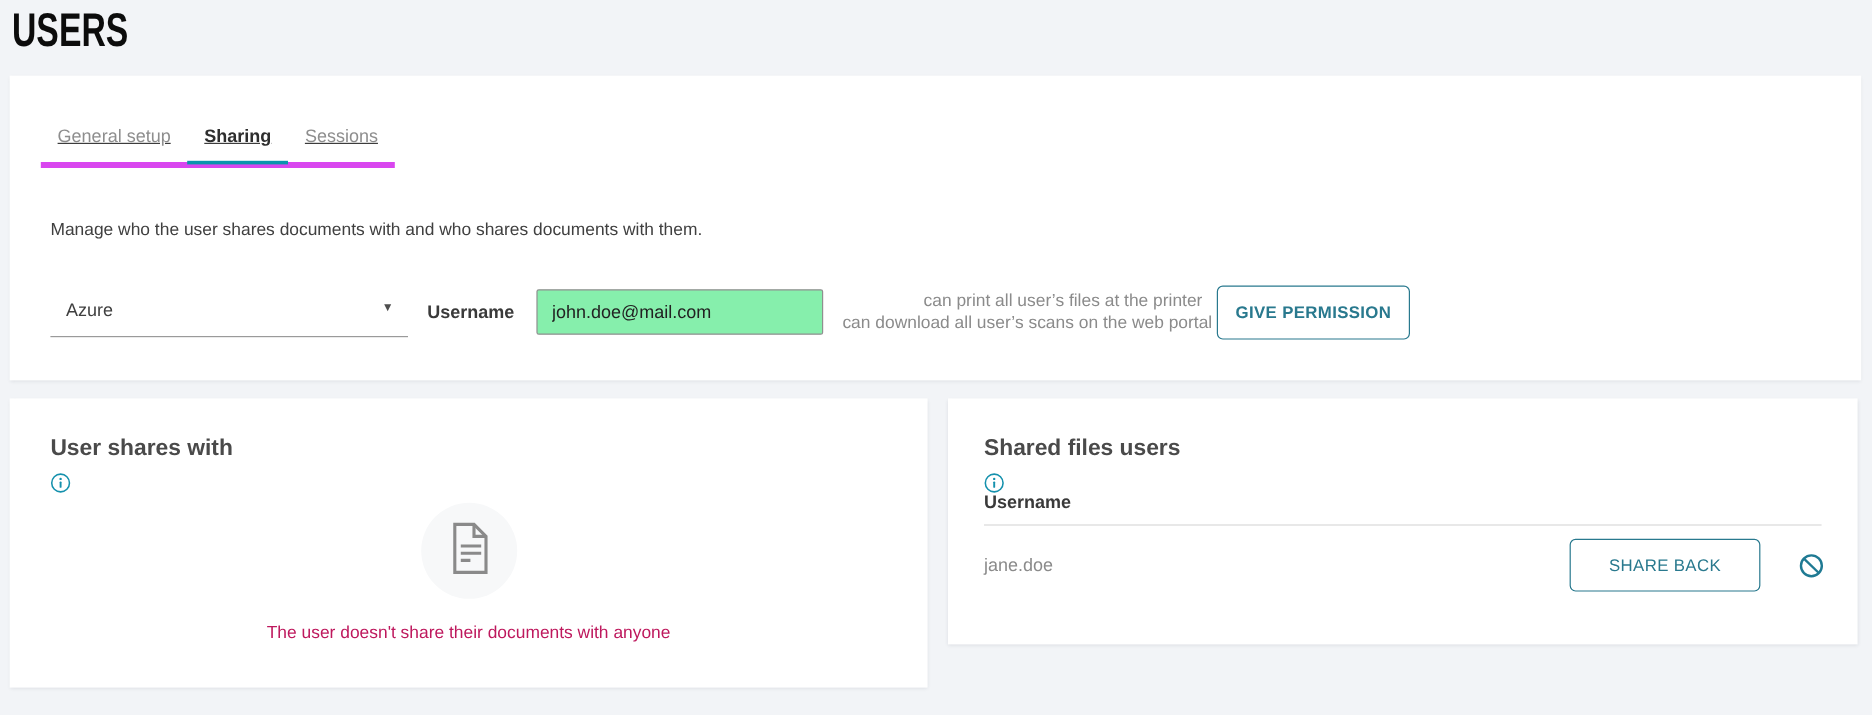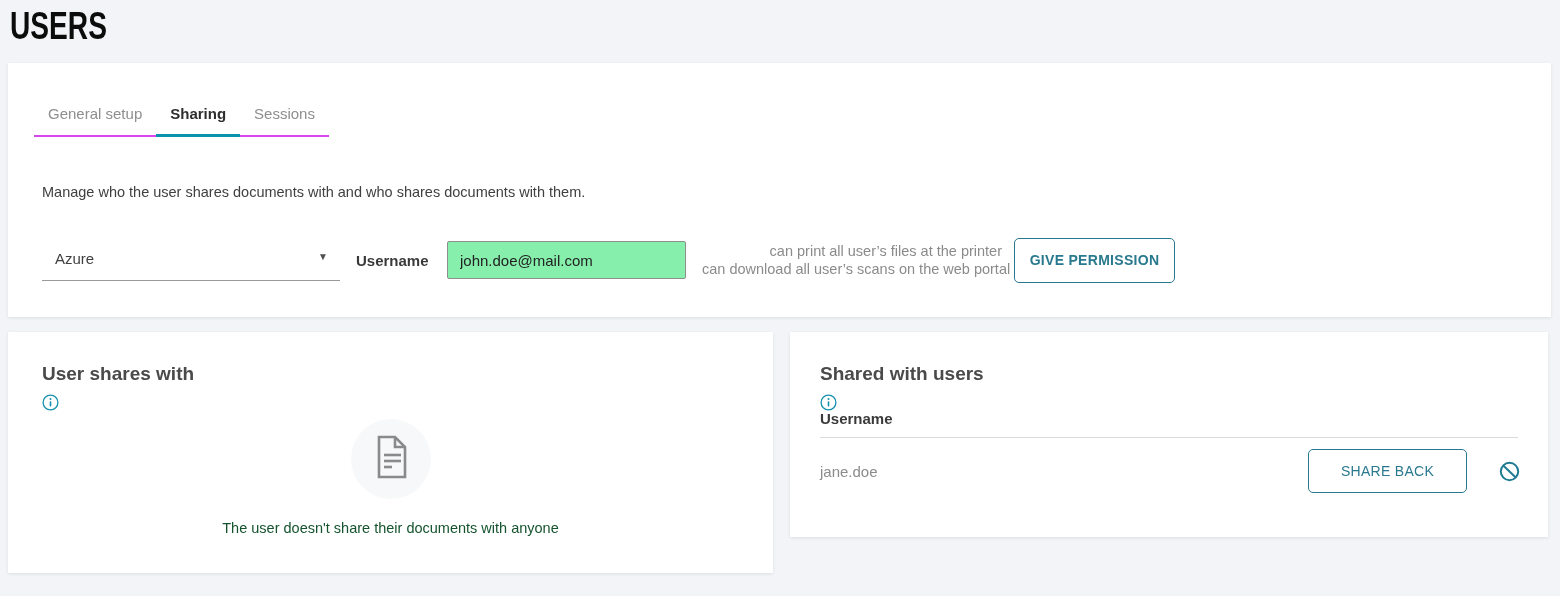--- a/index.html
+++ b/index.html
@@ -22,21 +22,21 @@
     position: absolute; background: #ffffff;
     box-shadow: 0 1px 3px rgba(30,40,60,0.10);
   }
   #top-panel  { left: 8px;   top: 63px;  width: 1543px; height: 254px; }
   #left-card  { left: 8px;   top: 332px; width: 765px;  height: 241px; }
   #right-card { left: 790px; top: 332px; width: 758px;  height: 205px; }
 
   
   .tabs {
     position: absolute; left: 26px; top: 40px;
-    display: inline-flex; border-bottom: 2px solid #d946ef;
+    display: inline-flex; border-bottom: 5px solid #d946ef; text-decoration: underline;
   }
   .tab {
     padding: 2px 14px 13px; font-size: 15px; color: #8e8e8e;
     position: relative; cursor: pointer; white-space: nowrap;
   }
   .tab.active { color: #2e2e2e; font-weight: bold; }
   .tab.active::after {
     content: ""; position: absolute; left: 0; right: 0; bottom: -2px;
     height: 3px; background: #0a93ad;
   }
@@ -92,21 +92,21 @@
   }
   #left-card .card-heading  { left: 34px; top: 31px; }
   #right-card .card-heading { left: 30px; top: 31px; }
   .info-icon { display: inline-flex; cursor: pointer; }
 
   .empty-state { position: absolute; left: 0; right: 0; top: 87px; text-align: center; }
   .doc-circle {
     width: 80px; height: 80px; border-radius: 50%; background: #f7f8f9;
     margin: 0 auto; display: flex; align-items: center; justify-content: center;
   }
-  .empty-text { margin-top: 21px; font-size: 14.5px; color: #14532d; }
+  .empty-text { margin-top: 21px; font-size: 14.5px; color: #be185d; }
 
   .col-header {
     position: absolute; left: 30px; top: 78px;
     font-size: 15px; font-weight: bold; color: #3a3a3a;
   }
   .table-divider {
     position: absolute; left: 30px; right: 30px; top: 105px;
     border-bottom: 1px solid #dadada;
   }
   .table-row {
@@ -168,21 +168,21 @@
           <line x1="10" y1="32" x2="18" y2="32" stroke="#8a8a8a" stroke-width="2.6"></line>
         </svg>
       </span>
     </div>
     <div class="empty-text">The user doesn't share their documents with anyone</div>
   </div>
 </section>
 
 <section class="panel" id="right-card">
   <div class="card-heading">
-    <span>Shared with users</span>
+    <span>Shared files users</span>
     <span class="info-icon">
       <svg width="17" height="17" viewBox="0 0 17 17">
         <circle cx="8.5" cy="8.5" r="7.4" fill="none" stroke="#1591ad" stroke-width="1.3"></circle>
         <circle cx="8.5" cy="5.1" r="1" fill="#1591ad"></circle>
         <rect x="7.7" y="7.2" width="1.6" height="5.3" rx="0.7" fill="#1591ad"></rect>
       </svg>
     </span>
   </div>
   <div class="col-header">Username</div>
   <div class="table-divider"></div>

